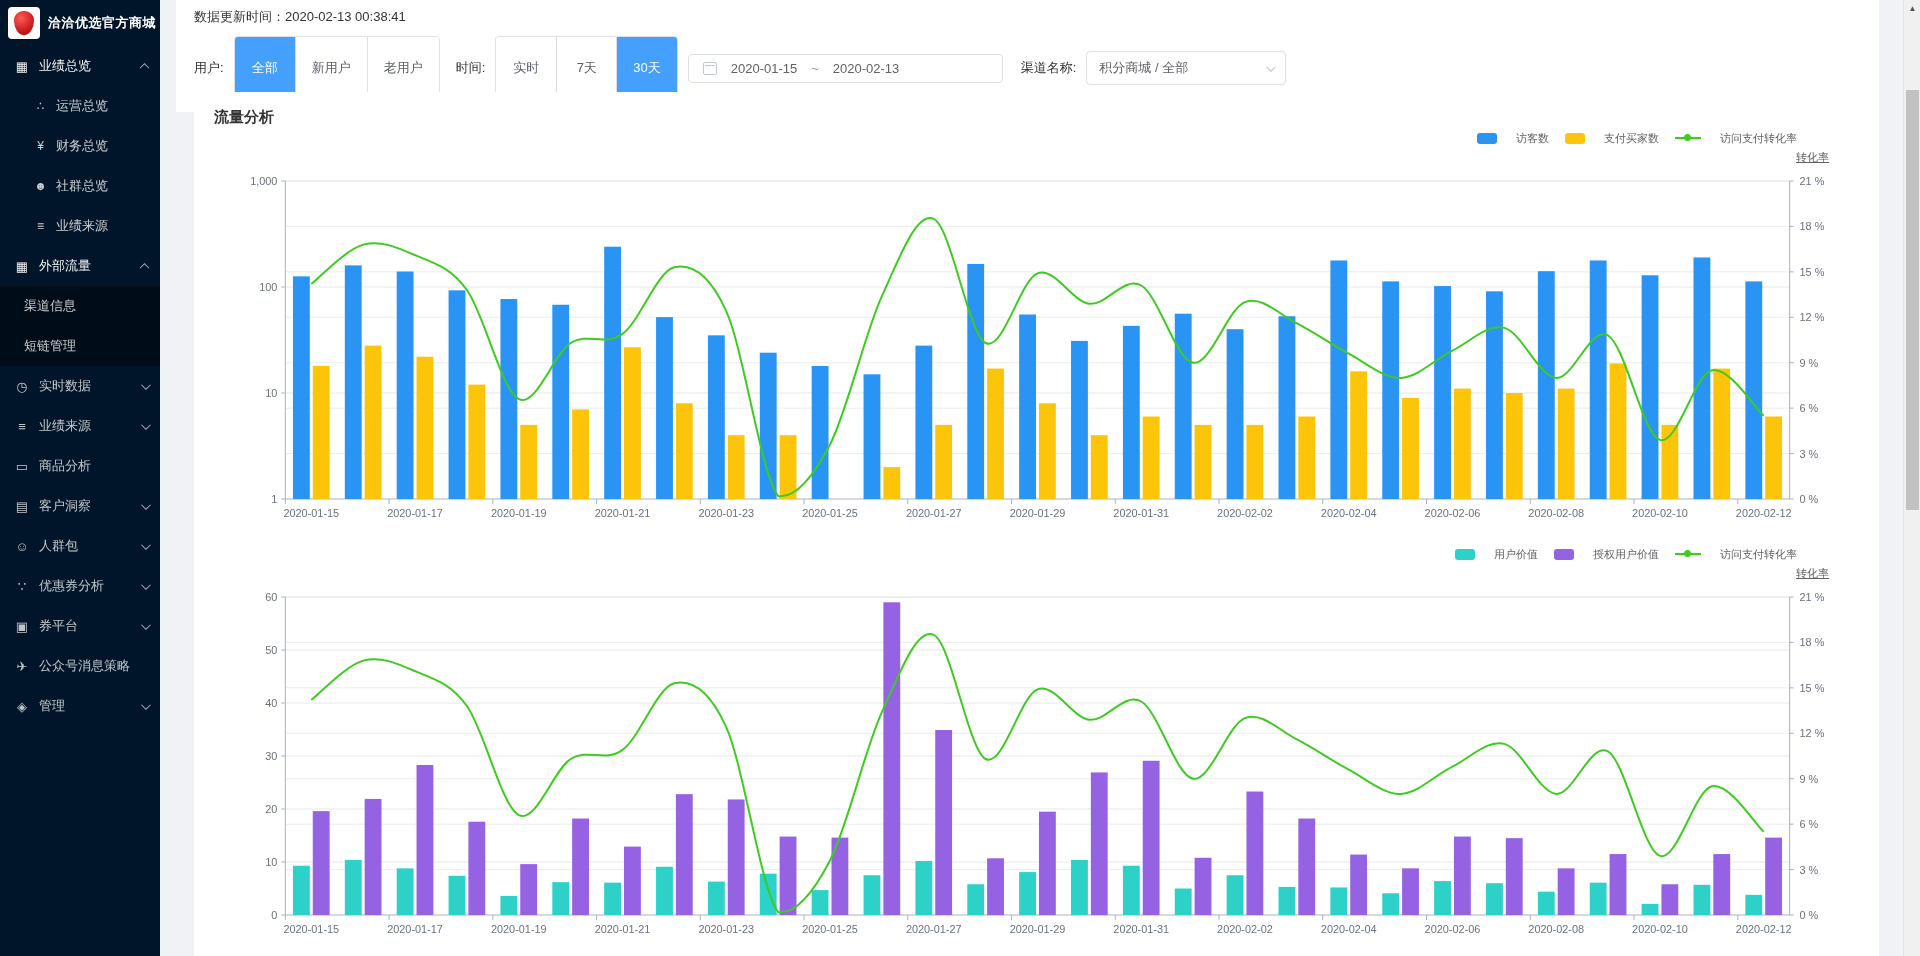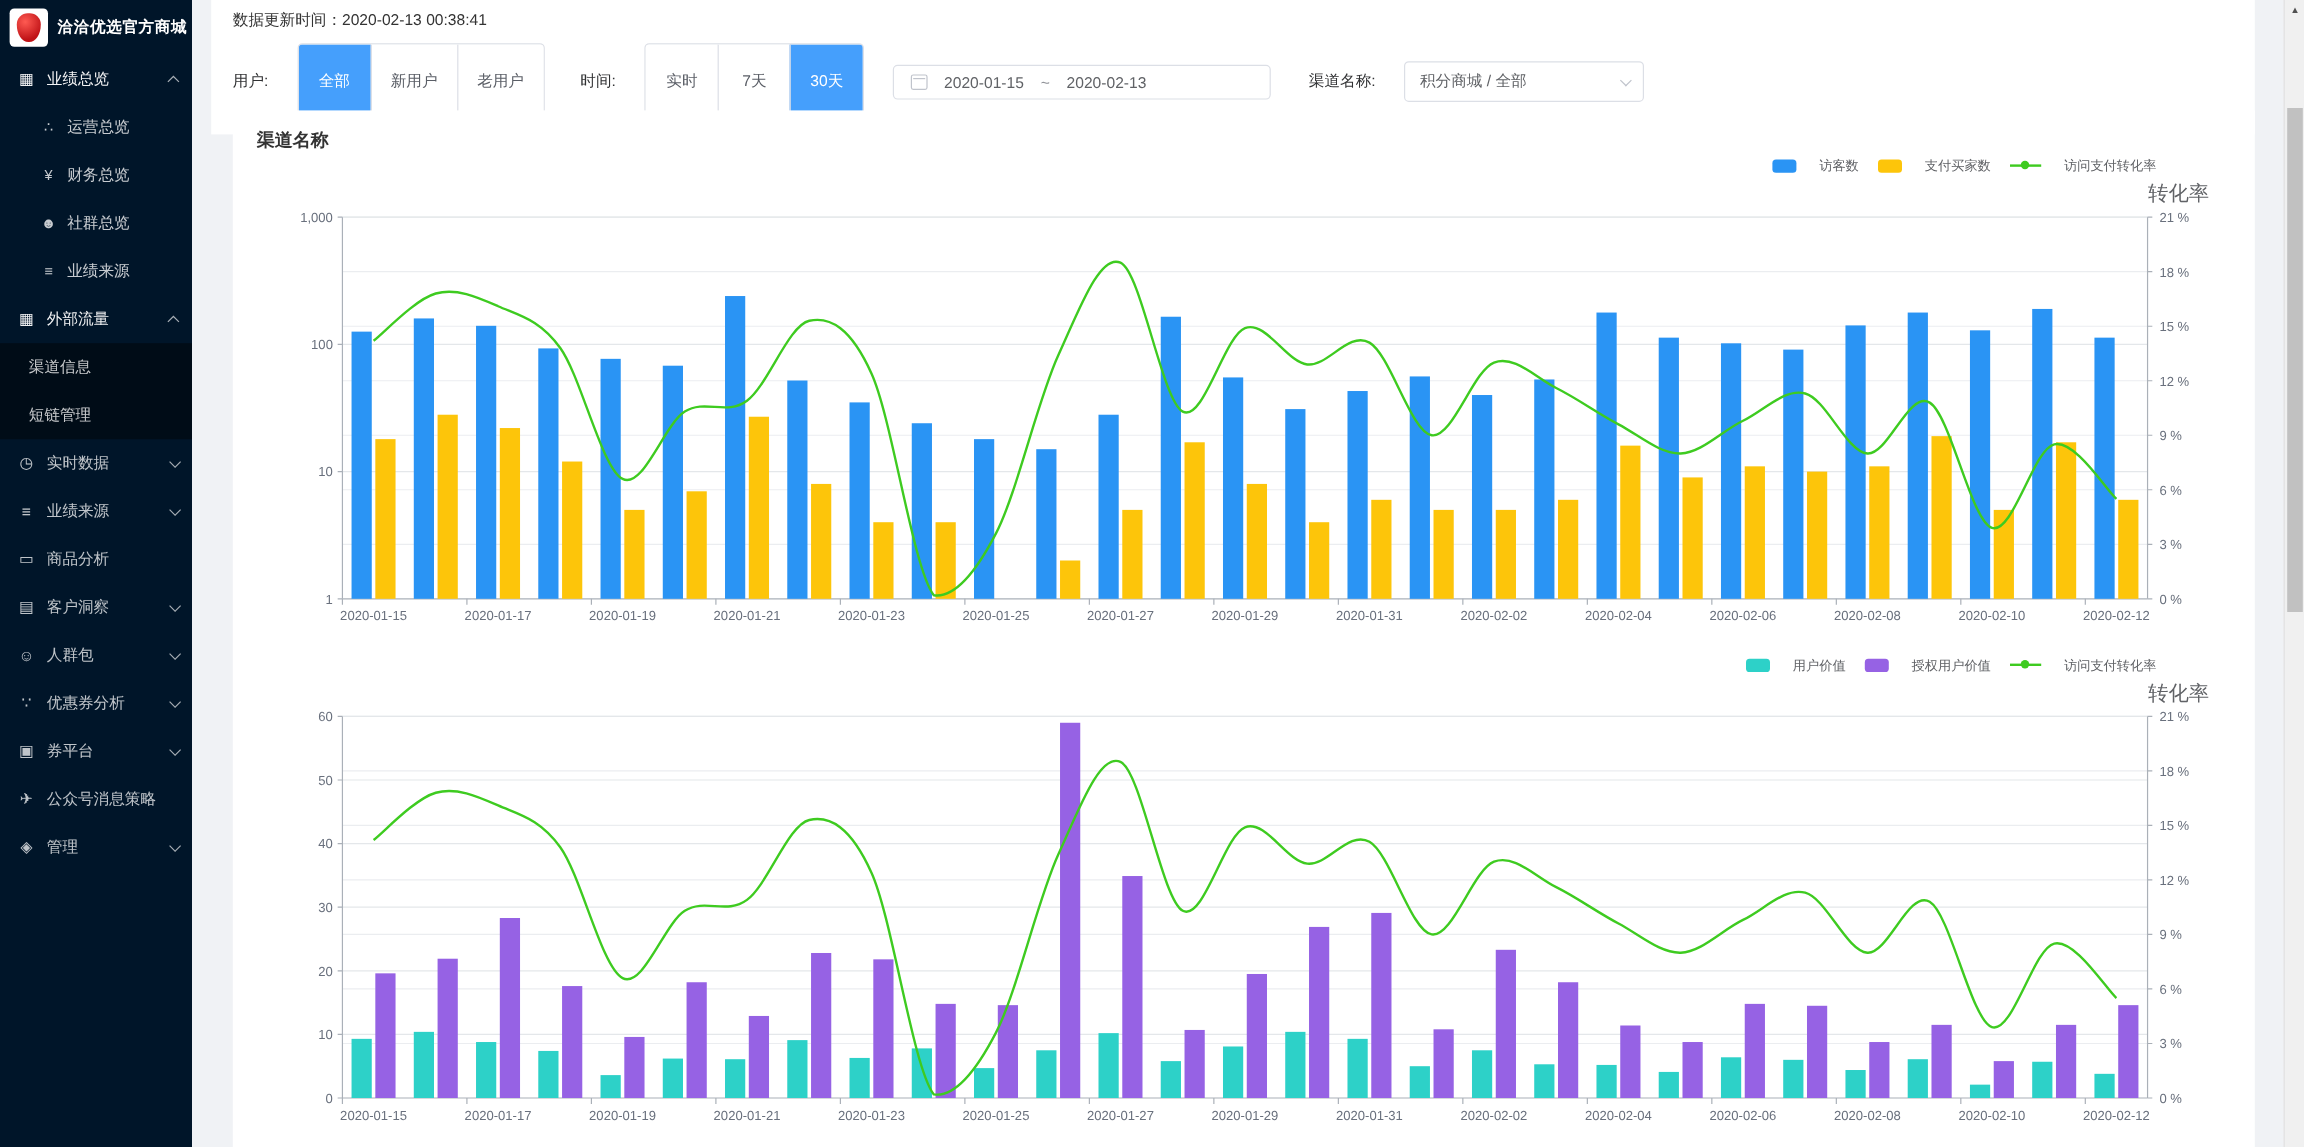--- a/index.html
+++ b/index.html
@@ -24,42 +24,42 @@
   .submenu.dark { background:#000c17; }
   .s-item { display:flex; align-items:center; height:40px; padding-left:33px; cursor:pointer; color:rgba(255,255,255,.78); }
   .s-item .mi-icon { width:15px; margin-right:8px; font-size:12px; text-align:center; }
   .s-item.noicon { padding-left:24px; }
 
   
   .main { flex:1; height:100%; position:relative; background:#f0f2f5; padding-right:17px;margin-left:16px; }
   .topbar { background:#fff; width:calc(100% - 24px - 17px); padding:8px 0 12px 18px; position:absolute; left:0; top:0; }
   .update-row { font-size:13px; color:#333; margin-bottom:10px; }
   .update-row .lab { color:#333; }
-  .filter-row { display:flex; align-items:center; gap:24px; font-size:13px; color:#303133; }
+  .filter-row { display:flex; align-items:center; gap:10px; font-size:13px; color:#303133; }
   .flabel { color:#303133; }
   .seg { display:flex; border:1px solid #dcdfe6; border-radius:4px; overflow:hidden; background:#fff; }
   .seg-btn { padding:22px 16px; font-size:13px; color:#5a5e66; background:#fff; border-left:1px solid #dcdfe6; cursor:pointer; min-width:60px; text-align:center; }
   .seg-btn:first-child { border-left:none; }
   .seg-btn.active { background:#459ffc; color:#fff; }
   .date-range { display:flex; align-items:center; gap:14px; border:1px solid #dcdfe6; border-radius:4px; background:#fff; padding:6px 14px; color:#606266; min-width:315px; }
   .cal-icon { width:14px; height:13px; border:1.4px solid #c0c4cc; border-radius:2px; position:relative; display:inline-block; }
   .cal-icon:before { content:""; position:absolute; left:1px; right:1px; top:2px; border-top:1.4px solid #c0c4cc; }
   .tilde { color:#909399; }
   .select-box { display:flex; align-items:center; justify-content:space-between; border:1px solid #dcdfe6; border-radius:4px; background:#fff; padding:7px 12px; color:#606266; width:200px; }
   .select-chev { width:7px; height:7px; border-right:1.4px solid #c0c4cc; border-bottom:1.4px solid #c0c4cc; transform:rotate(45deg) translateY(-2px); }
 
   .card { position:absolute; left:18px; top:92px; width:calc(100% - 18px - 24px - 17px); height:900px; background:#fff; padding:16px 20px 0 20px; }
   .card-title { font-size:15px; font-weight:bold; color:#333; margin-bottom:2px; }
   .chart-block { position:relative; }
   .legend { display:flex; justify-content:flex-end; gap:16px; align-items:center; font-size:11px; color:#606266; padding-right:62px; height:18px; }
   .legend-item { display:flex; align-items:center; gap:19px; cursor:pointer; }
   .legend-swatch { width:20px; height:11px; border-radius:3px; }
   .legend-line { width:26px; height:2px; position:relative; }
   .legend-line i { position:absolute; width:7px; height:7px; border-radius:50%; left:9px; top:-2.6px; }
-  .axis-title { position:absolute; right:18px; top:21px; font-size:17px; color:#606266; }
+  .axis-title { position:absolute; right:30px; top:21px; font-size:11px; color:#606266;text-decoration:underline; }
   svg.chart { display:block; width:100%; height:388px; }
 
   
   .scrollbar { position:absolute; right:0; top:0; width:17px; height:100%; background:#f0f0f0; border-left:1px solid #e2e2e2; }
   .sb-btn { width:17px; height:16px; display:flex; align-items:center; justify-content:center; color:#505050; font-size:8px; cursor:pointer; }
   .sb-thumb { position:absolute; left:2px; width:13px; top:90px; height:420px; background:#c1c1c1; border-radius:0px; cursor:pointer; }
 </style>
 </head>
 <body>
 
@@ -181,21 +181,21 @@
         </div>
         <span class="flabel" style="margin-left:8px">渠道名称:</span>
         <div class="select-box">
           <span>积分商城 / 全部</span>
           <span class="select-chev"></span>
         </div>
       </div>
     </div>
 
     <div class="card">
-      <div class="card-title">渠道名称</div>
+      <div class="card-title">流量分析</div>
 
       <div class="chart-block">
         <div class="legend" id="legend-0">
             <span class="legend-item">
               <span class="legend-swatch" style="background: rgb(42, 148, 244);"></span>
               <span>访客数</span>
             </span>
             <span class="legend-item">
               <span class="legend-swatch" style="background: rgb(253, 197, 10);"></span>
               <span>支付买家数</span>

